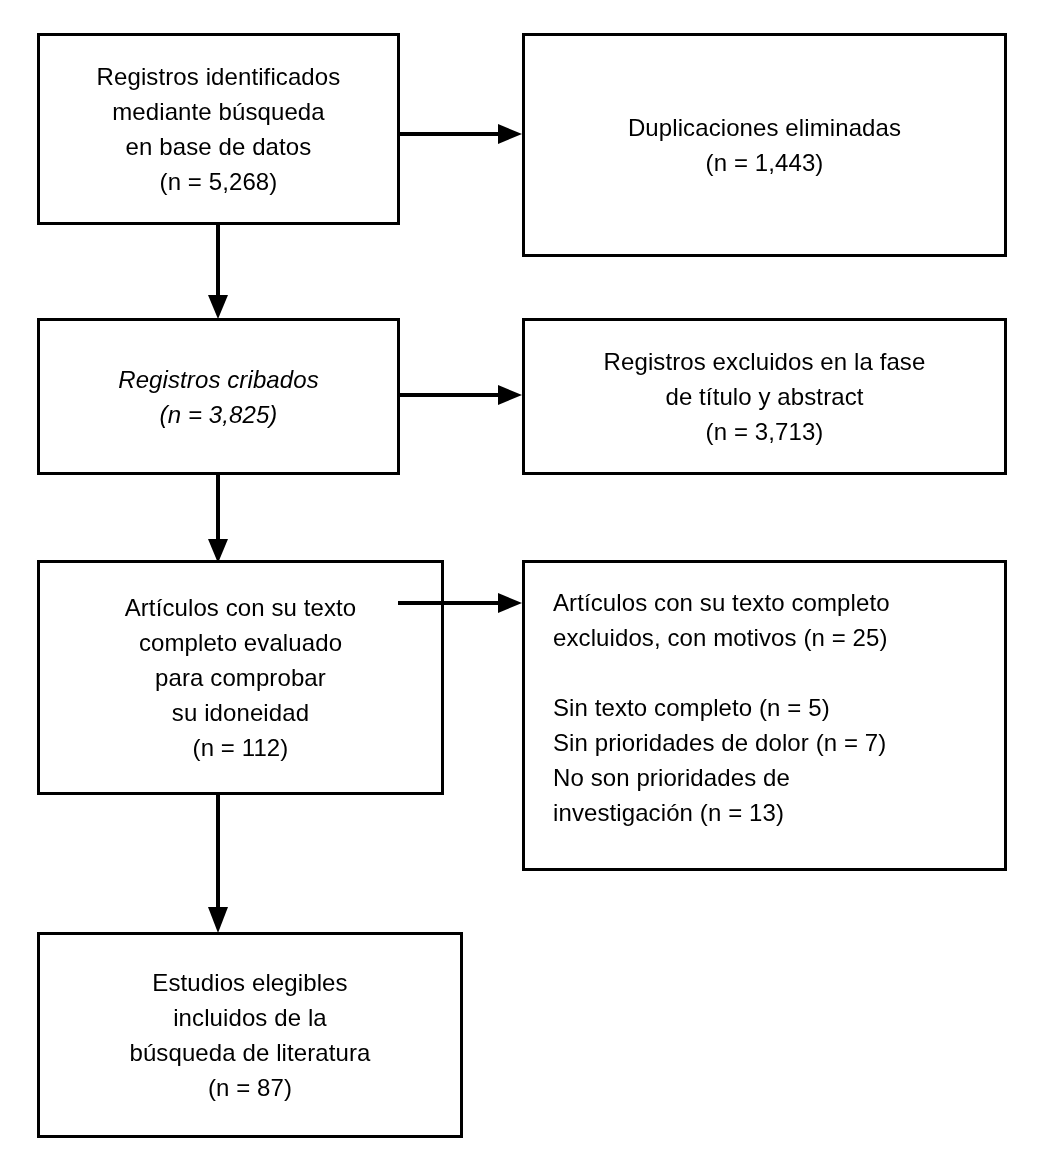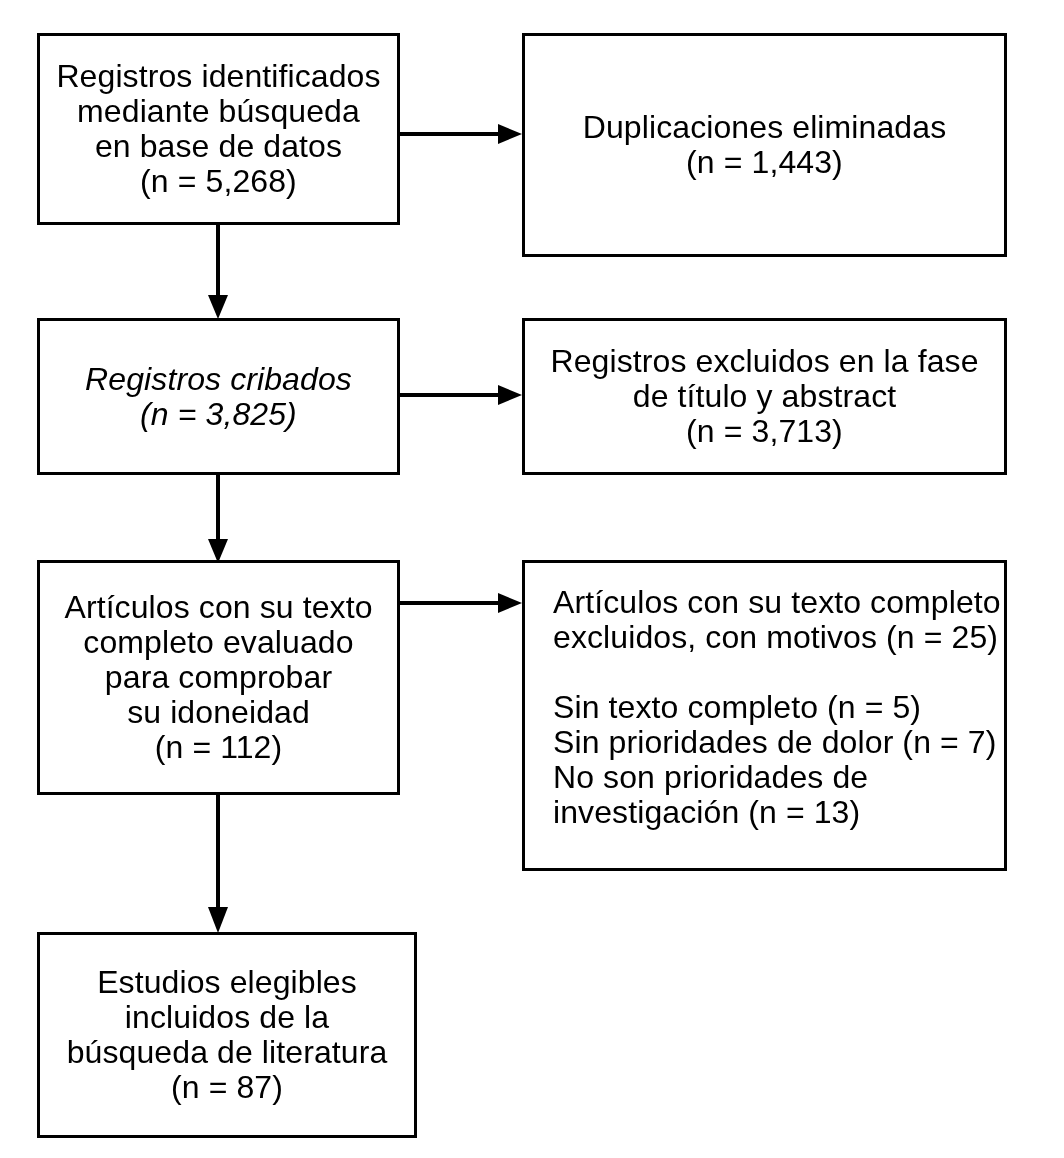--- a/index.html
+++ b/index.html
@@ -26,21 +26,21 @@
     display: flex;
     flex-direction: column;
     justify-content: center;
     align-items: center;
   }
   .box.left-text {
     align-items: flex-start;
     justify-content: flex-start;
   }
   .box-text {
-    font-size: 32px;
+    font-size: 24px;
     line-height: 35px;
     text-align: center;
     white-space: pre-line;
     letter-spacing: 0.1px;
   }
   .left-text .box-text {
     text-align: left;
   }
   .arrow-svg {
     position: absolute;
@@ -88,21 +88,21 @@
   <svg class="arrow-svg" style="left:398px; top:379px;" width="128" height="32" viewBox="0 0 128 32">
     <line x1="0" y1="16" x2="104" y2="16" stroke="#000" stroke-width="4"></line>
     <polygon points="100,6 124,16 100,26" fill="#000"></polygon>
   </svg>
 
   <svg class="arrow-svg" style="left:202px; top:473px;" width="32" height="92" viewBox="0 0 32 92">
     <line x1="16" y1="0" x2="16" y2="70" stroke="#000" stroke-width="4"></line>
     <polygon points="6,66 26,66 16,90" fill="#000"></polygon>
   </svg>
 
-  <div class="box" style="left:37px; top:560px; width:363px; height:235px;">
+  <div class="box" style="left:37px; top:560px; width:407px; height:235px;">
     <div class="box-text">Artículos con su texto
 completo evaluado
 para comprobar
 su idoneidad
 (n = 112)</div>
   </div>
 
   <div class="box left-text" style="left:522px; top:560px; width:485px; height:311px; padding:22px 0 0 28px;">
     <div class="box-text">Artículos con su texto completo
 excluidos, con motivos (n = 25)
@@ -116,20 +116,20 @@
   <svg class="arrow-svg" style="left:398px; top:587px;" width="128" height="32" viewBox="0 0 128 32">
     <line x1="0" y1="16" x2="104" y2="16" stroke="#000" stroke-width="4"></line>
     <polygon points="100,6 124,16 100,26" fill="#000"></polygon>
   </svg>
 
   <svg class="arrow-svg" style="left:202px; top:793px;" width="32" height="142" viewBox="0 0 32 142">
     <line x1="16" y1="0" x2="16" y2="118" stroke="#000" stroke-width="4"></line>
     <polygon points="6,114 26,114 16,140" fill="#000"></polygon>
   </svg>
 
-  <div class="box" style="left:37px; top:932px; width:380px; height:206px;">
+  <div class="box" style="left:37px; top:932px; width:426px; height:206px;">
     <div class="box-text">Estudios elegibles
 incluidos de la
 búsqueda de literatura
 (n = 87)</div>
   </div>
 
 </div>
 
 </body></html>

